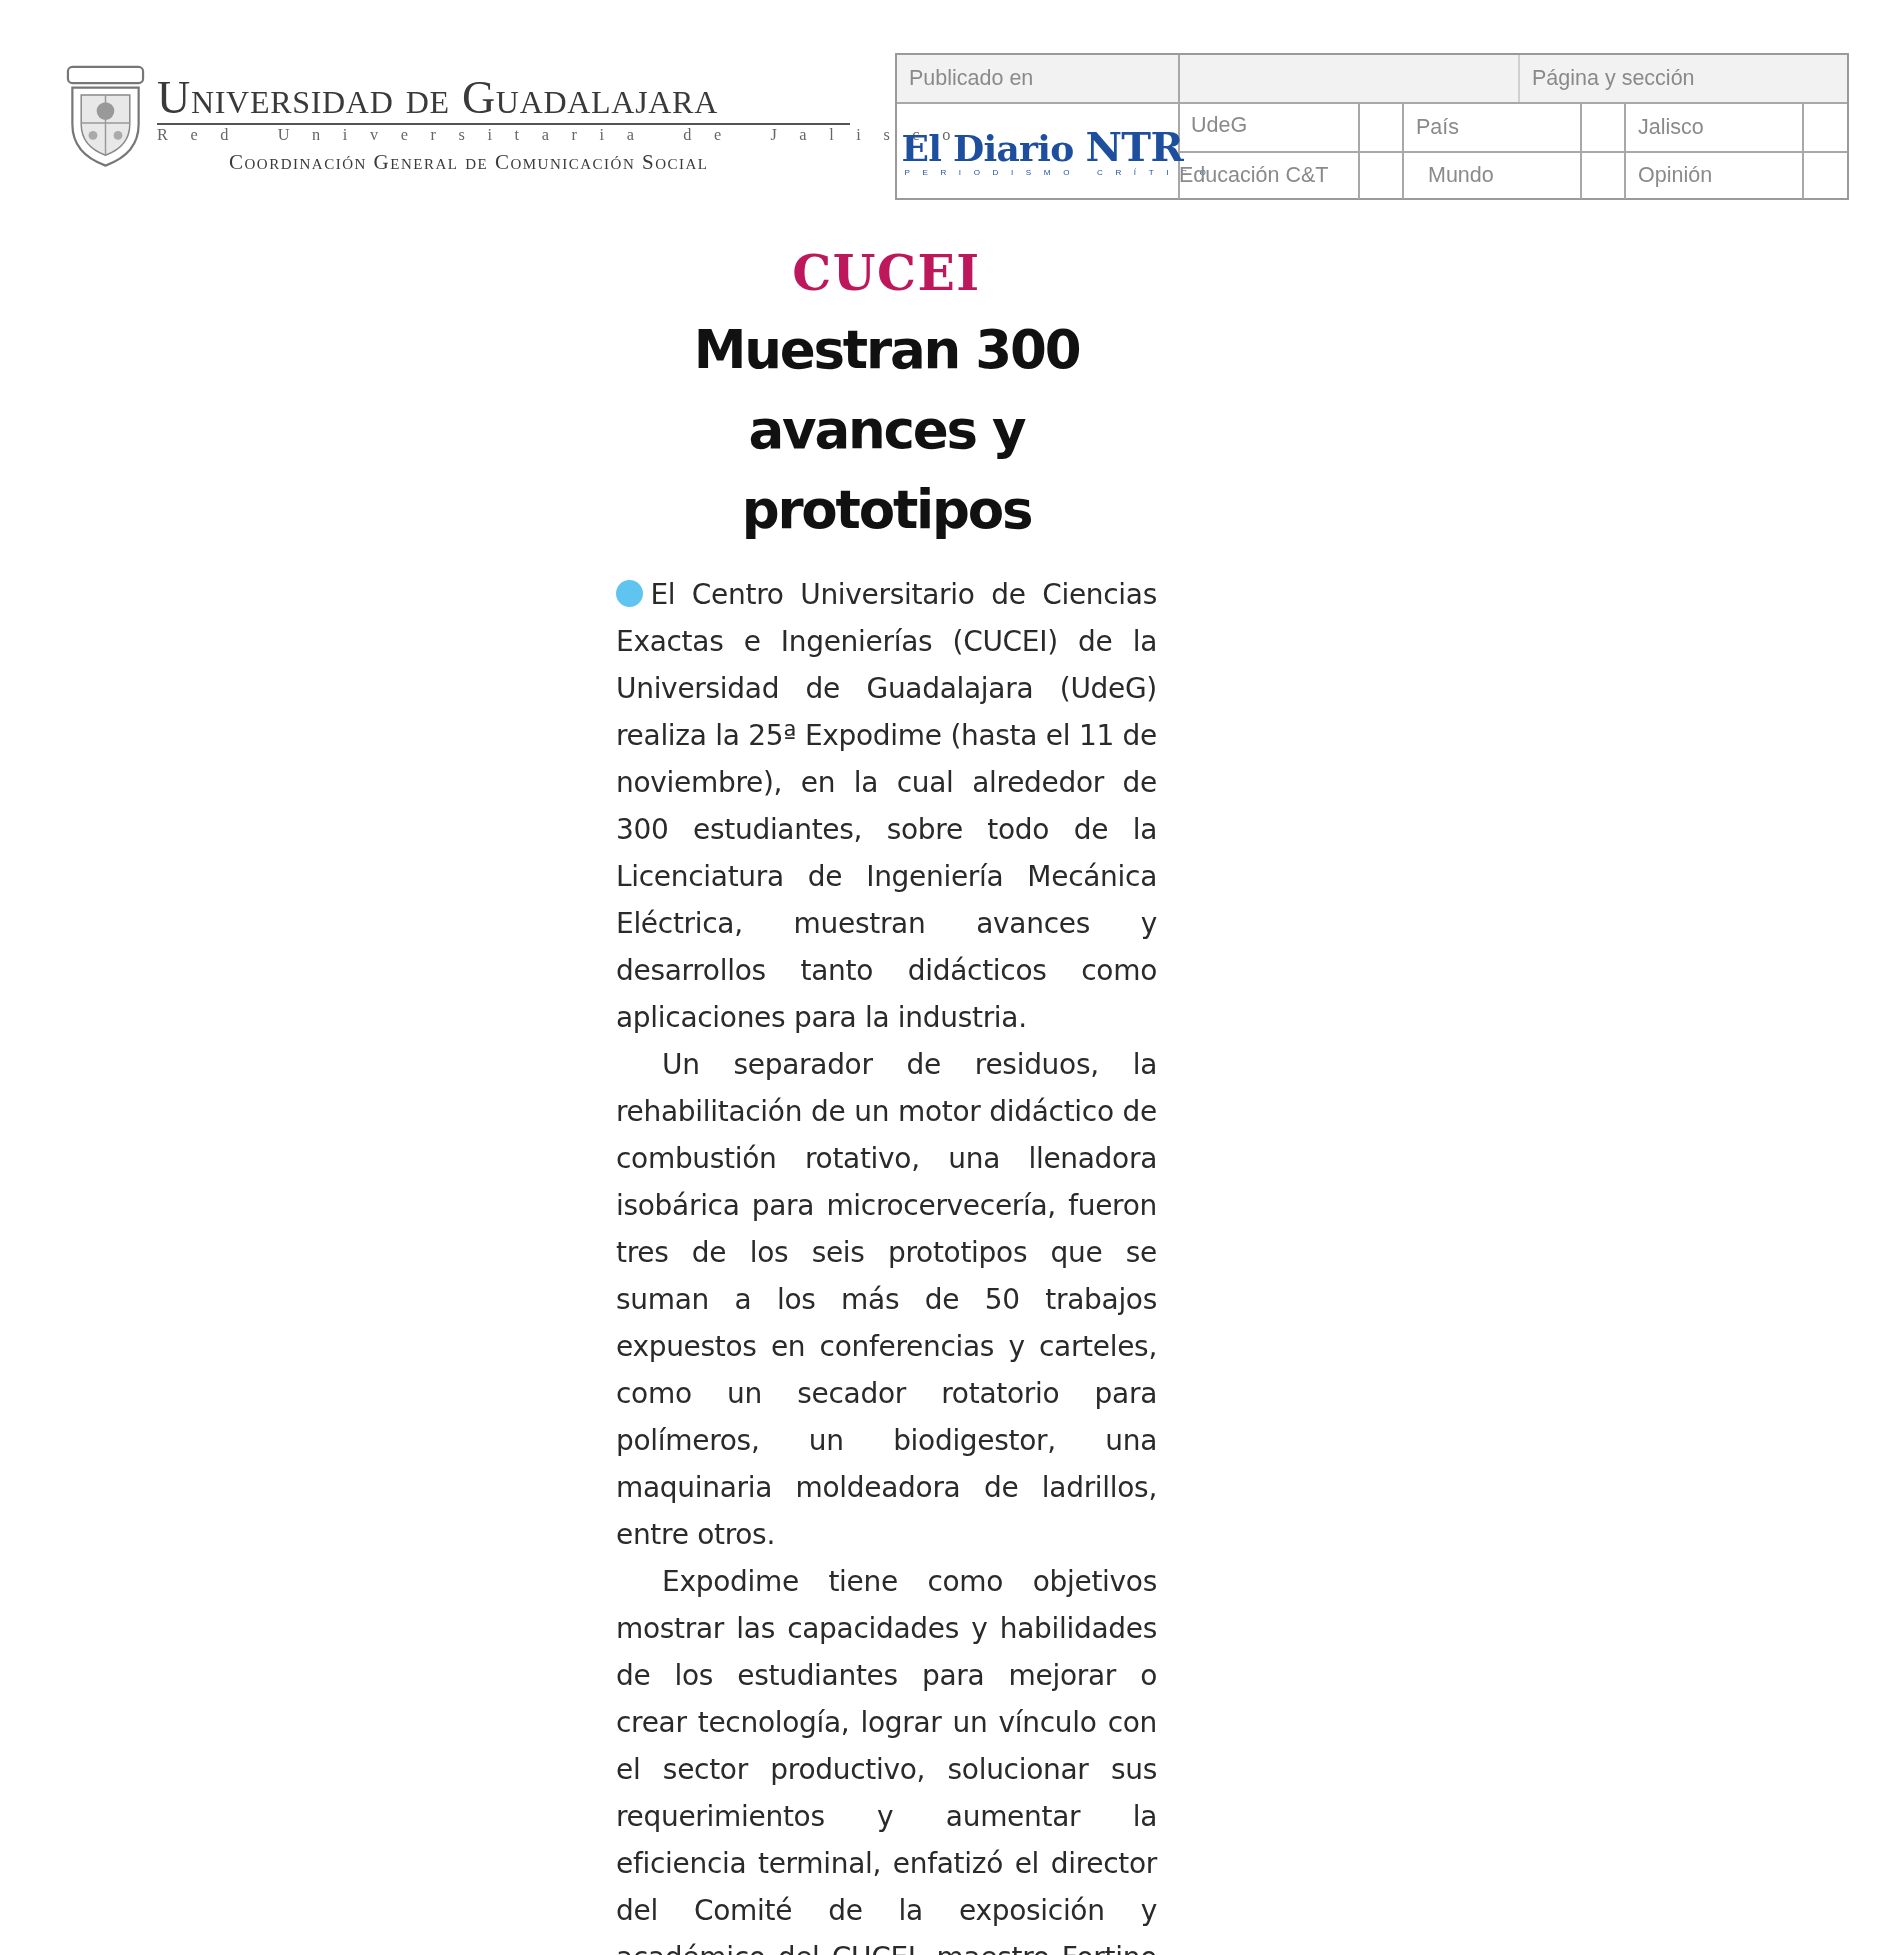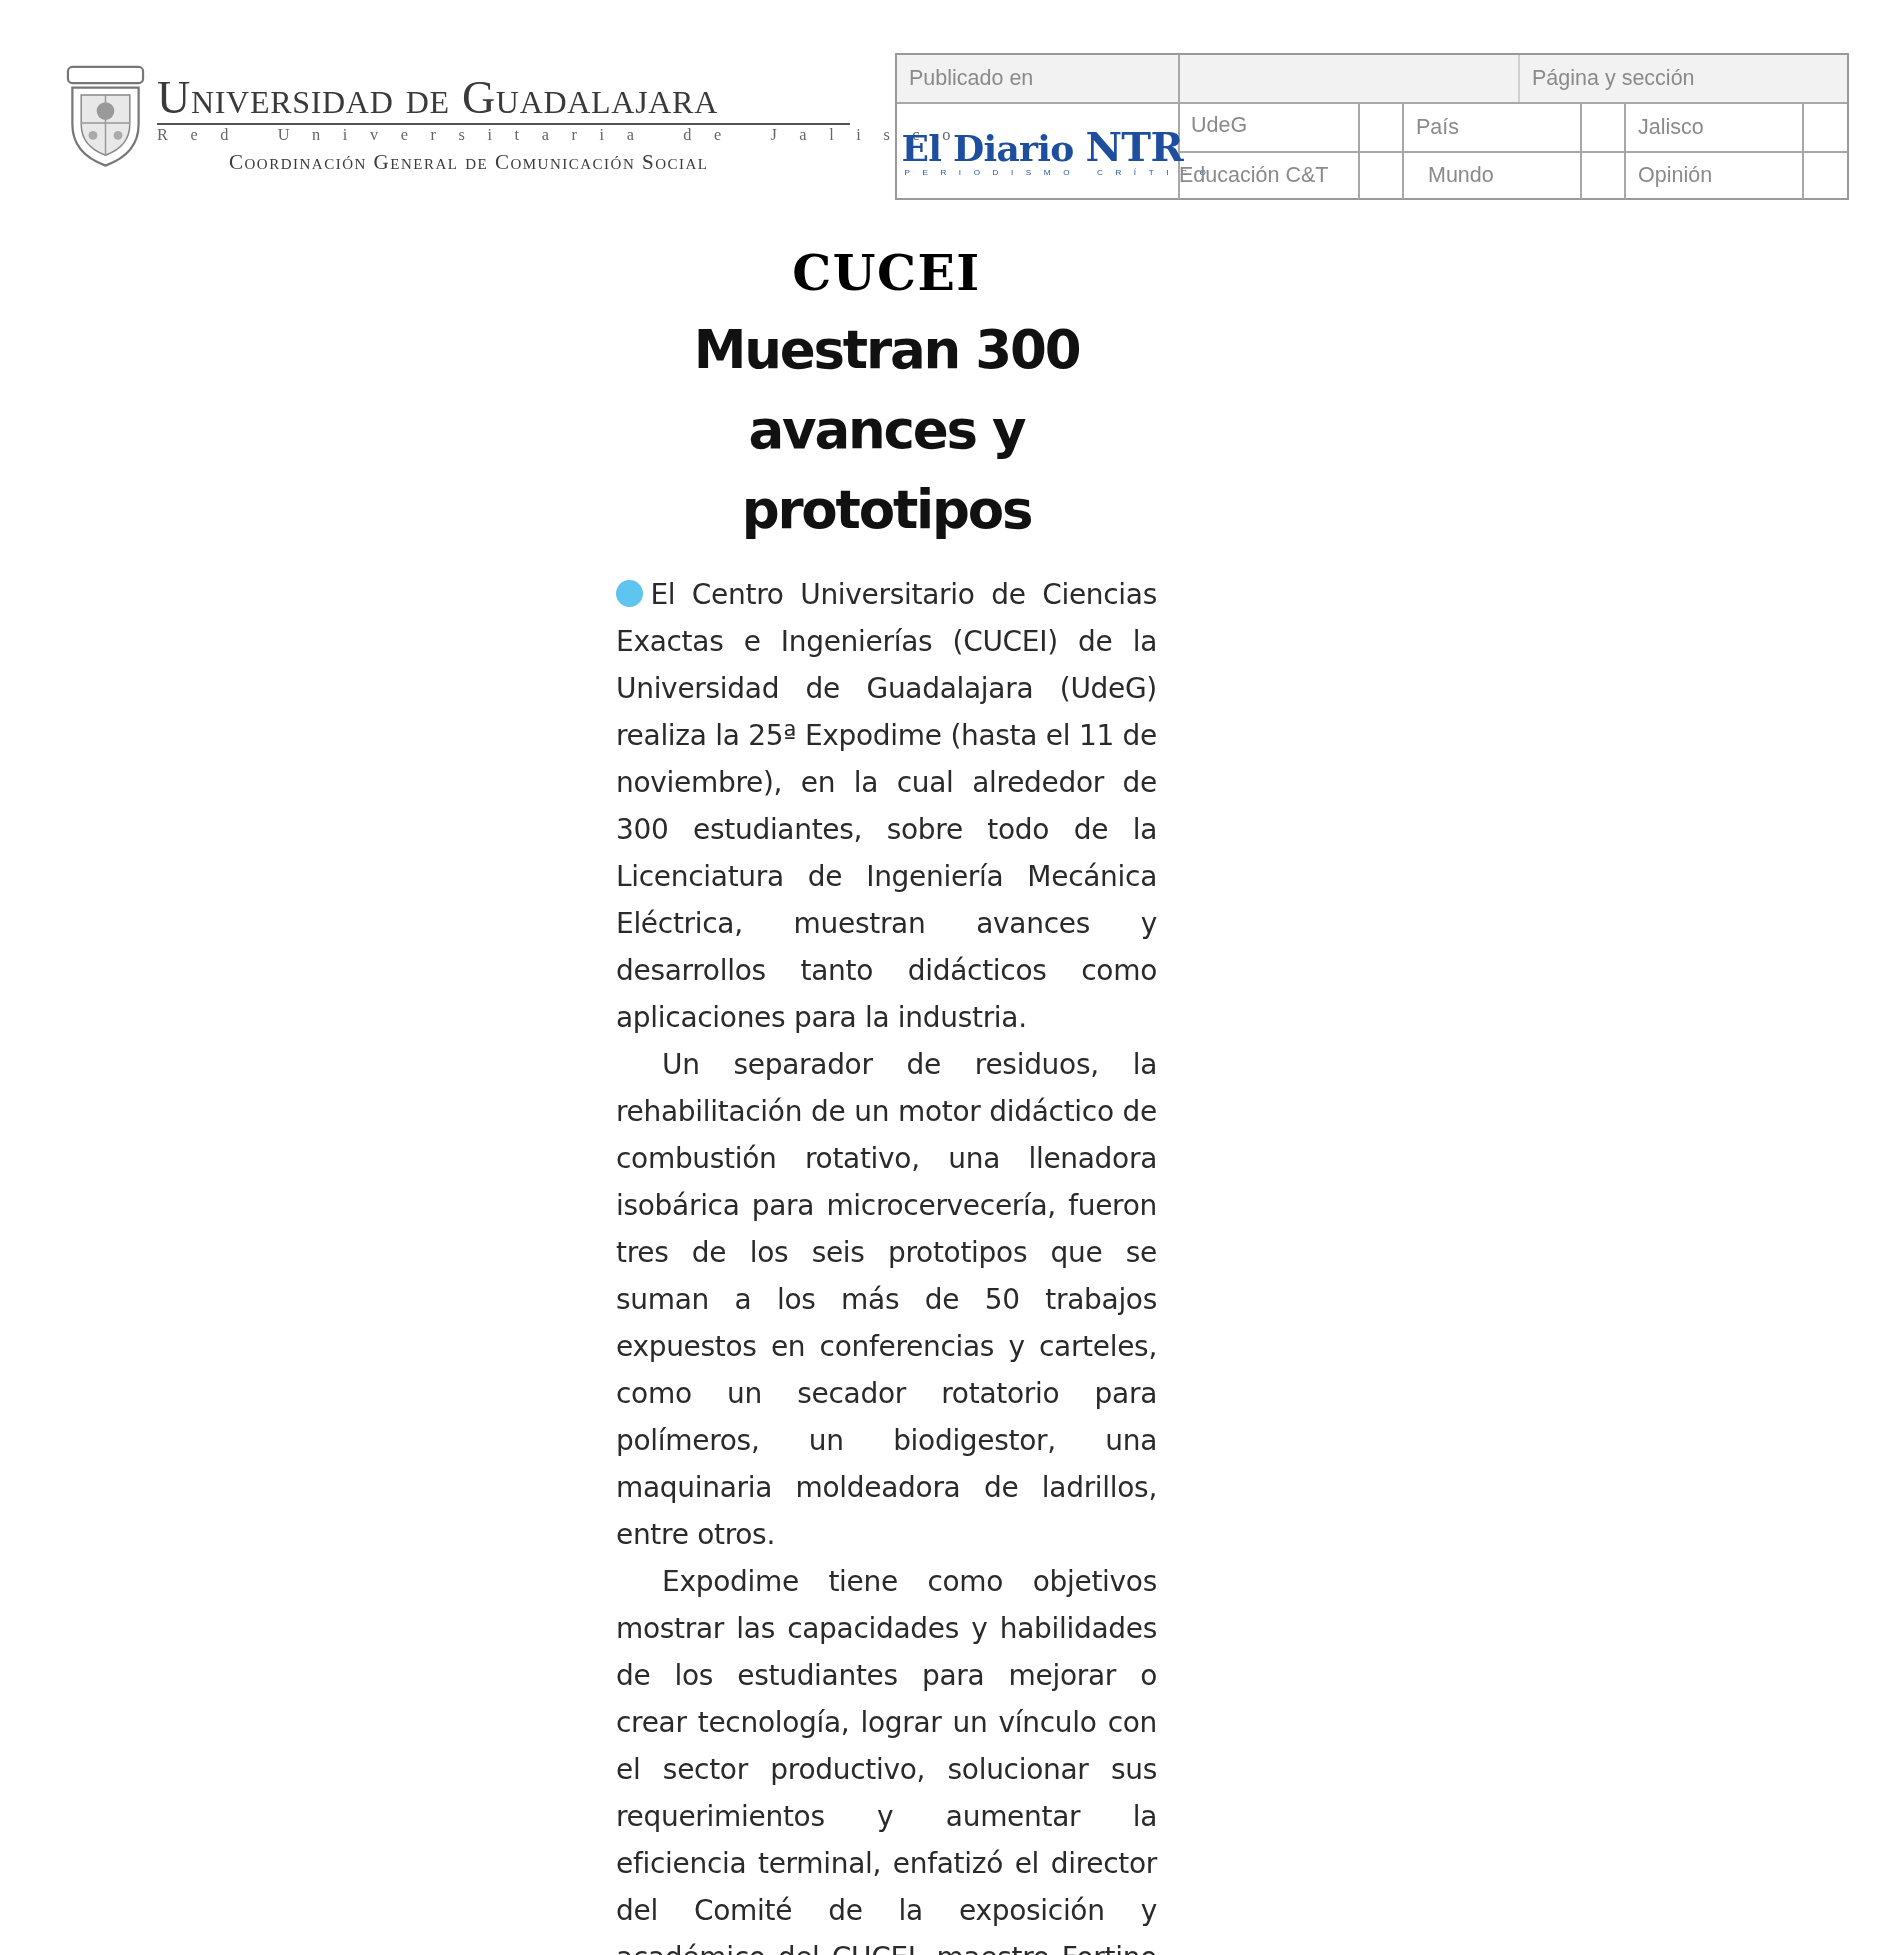--- a/index.html
+++ b/index.html
@@ -45,21 +45,21 @@
     .ntr-main .ntr-big { font-size: 40px; }
     .ntr-tagline {
       font-family: "Liberation Sans", sans-serif; font-size: 8.1px; color: #1d4f9e;
       letter-spacing: 12.6px; white-space: nowrap; margin-top: 1.5px; padding-left: 3px;
     }
 
     
     .article { position: absolute; left: 616px; top: 244px; width: 541px; }
     .kicker {
       text-align: center; font-family: "DejaVu Serif", serif; font-weight: bold;
-      color: #000000; font-size: 49px; line-height: 59px; letter-spacing: 1.5px;
+      color: #be185d; font-size: 49px; line-height: 59px; letter-spacing: 1.5px;
     }
     .headline {
       text-align: center; font-family: "DejaVu Sans", sans-serif; font-weight: bold;
       color: #111; font-size: 53px; line-height: 80px; letter-spacing: -2.2px;
       margin-top: 7.4px;
     }
     .body {
       margin-top: 21px; font-family: "DejaVu Sans", sans-serif; color: #2a2a2a;
       font-size: 28px; line-height: 47px; text-align: justify; letter-spacing: -0.3px;
       hyphens: manual;

